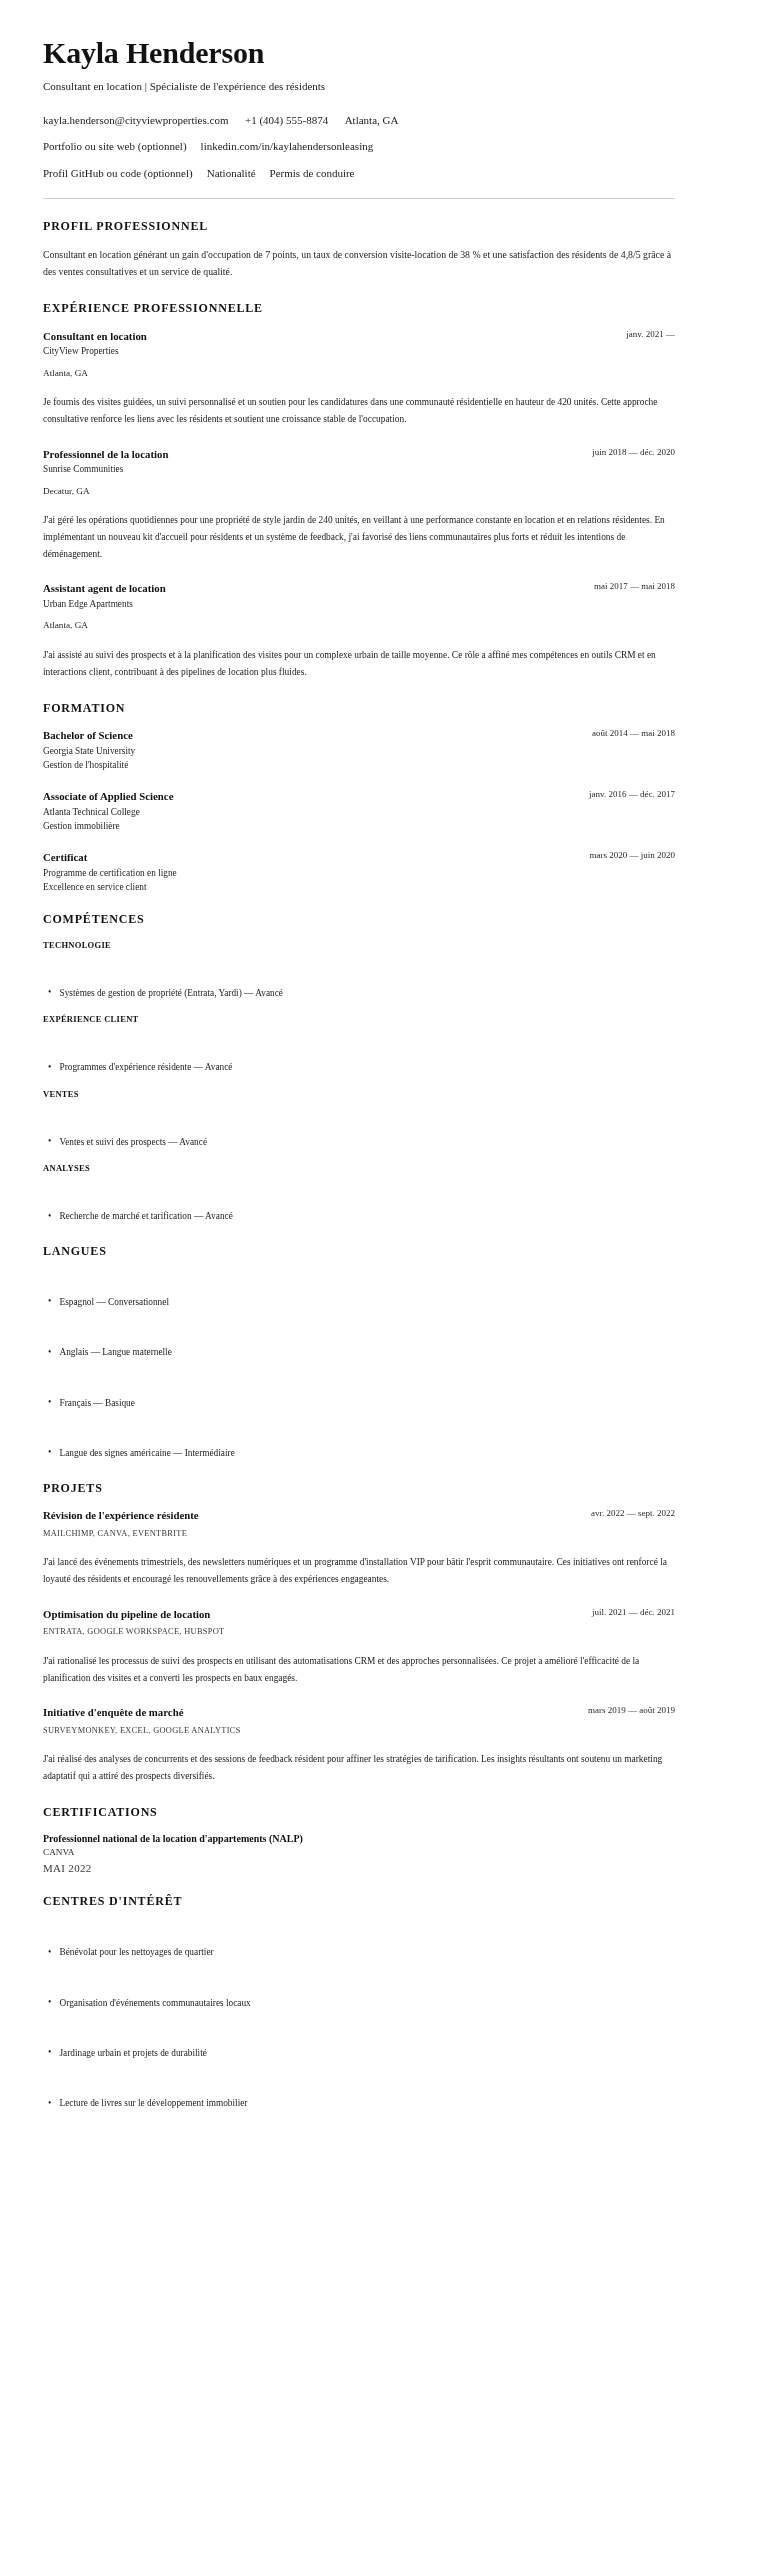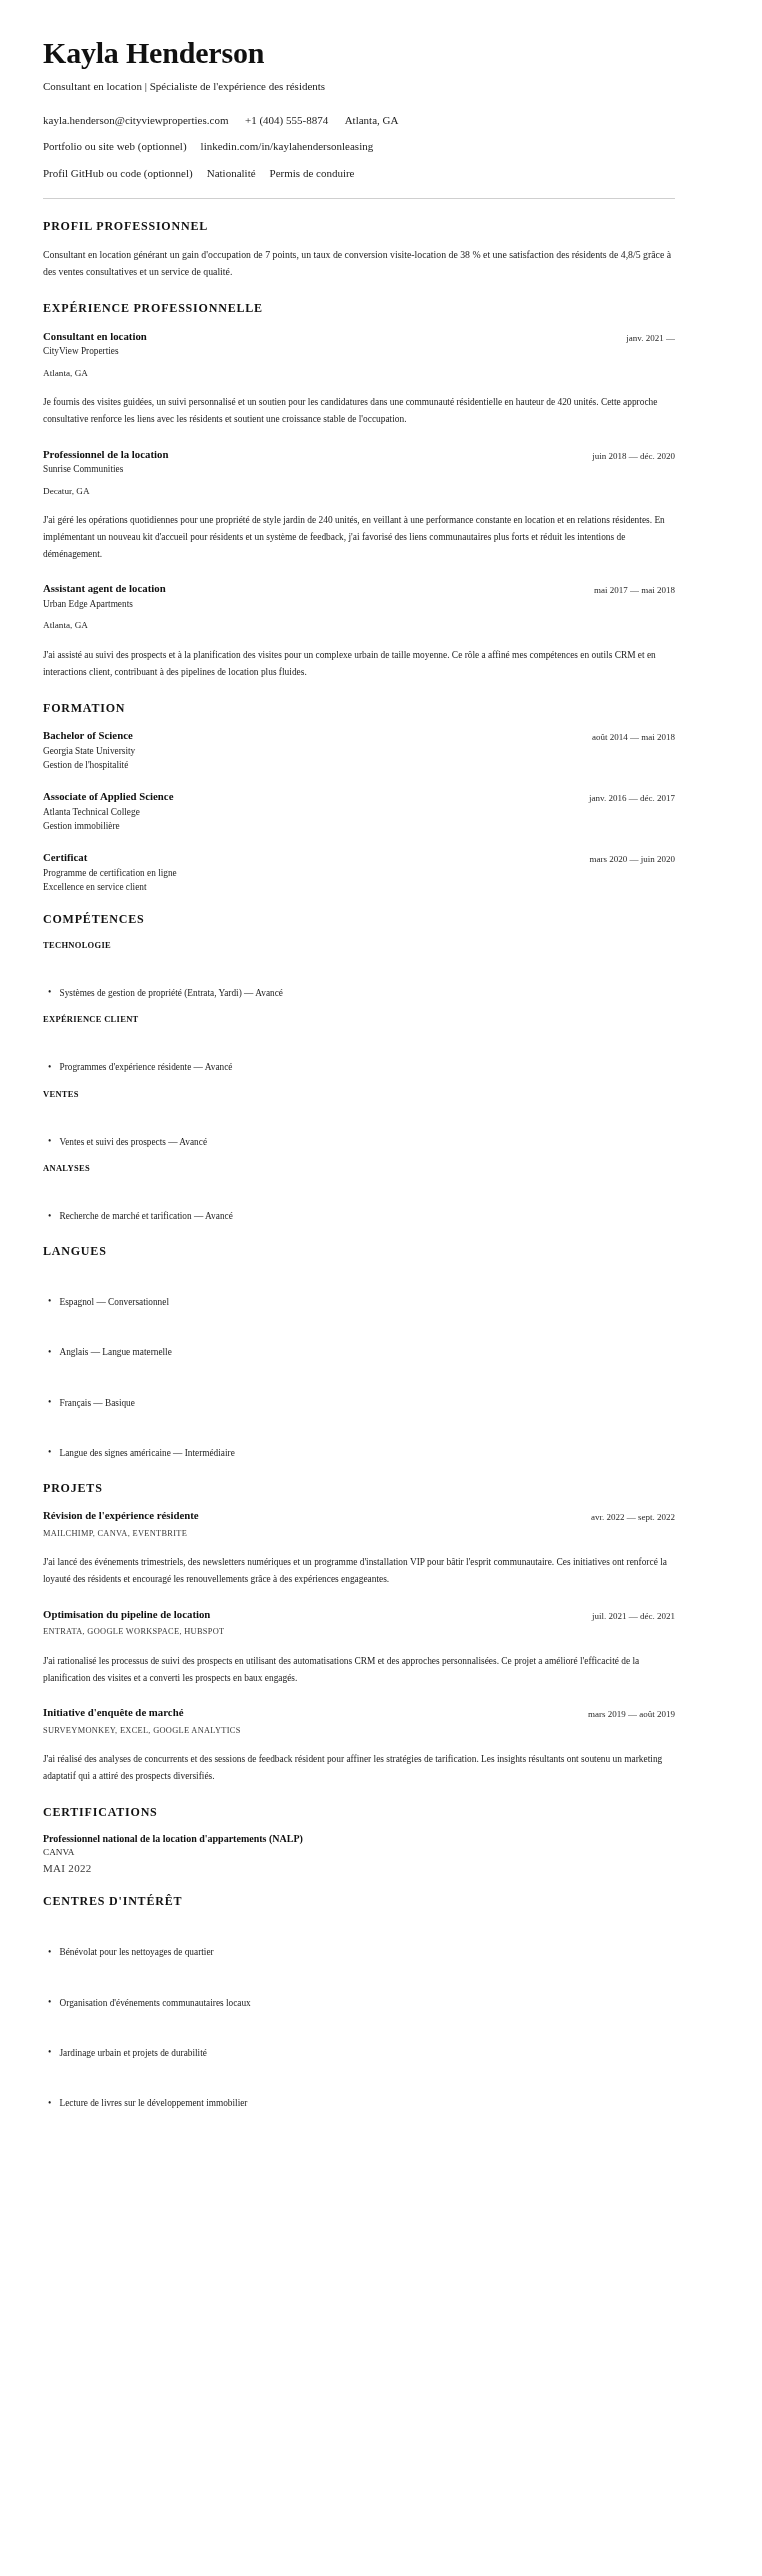--- a/index.html
+++ b/index.html
@@ -71,21 +71,21 @@
     margin: 0;
     color: #1c1c1c;
     max-width: 636px;
   }
 
   
   .entry { margin-bottom: 19px; }
   .entry:last-child { margin-bottom: 0; }
   .entry-head {
     display: flex;
-    align-items: flex-end;
+    align-items: flex-start;
     justify-content: space-between;
     gap: 15.3px;
   }
   .entry-title {
     font-size: 10.8px;
     font-weight: 700;
     margin: 0;
     color: #101010;
     line-height: 1.3;
   }

